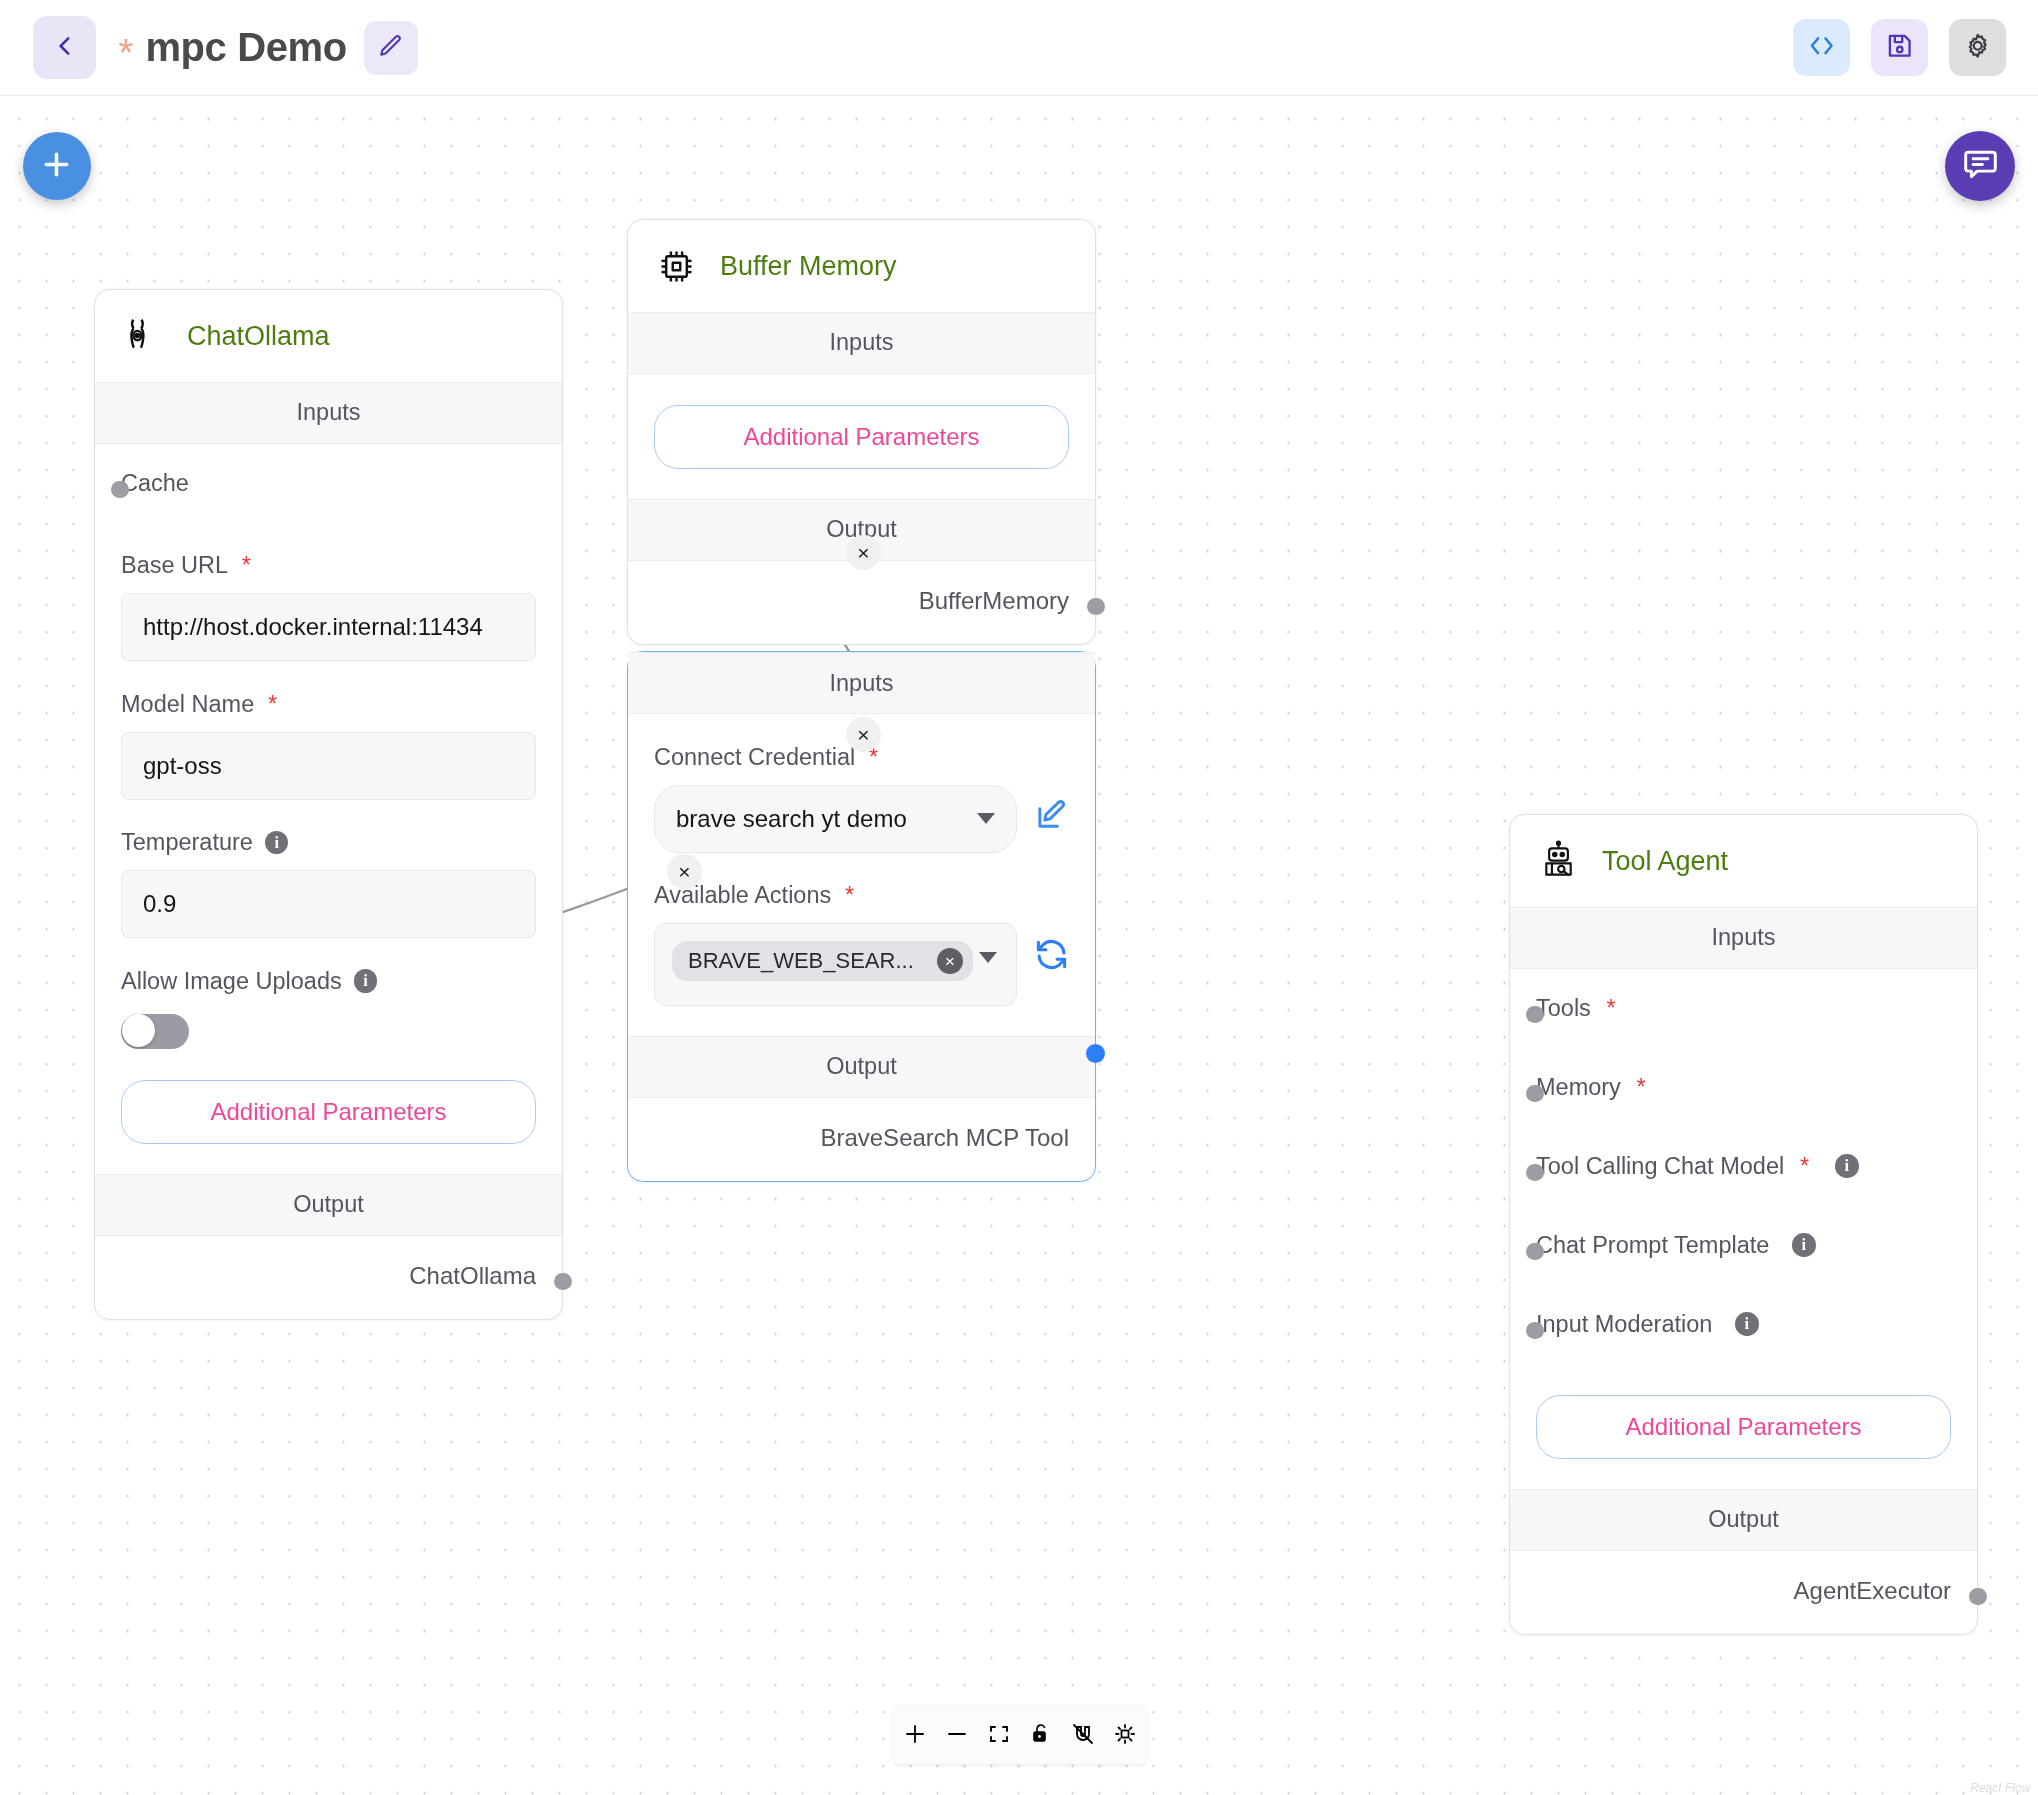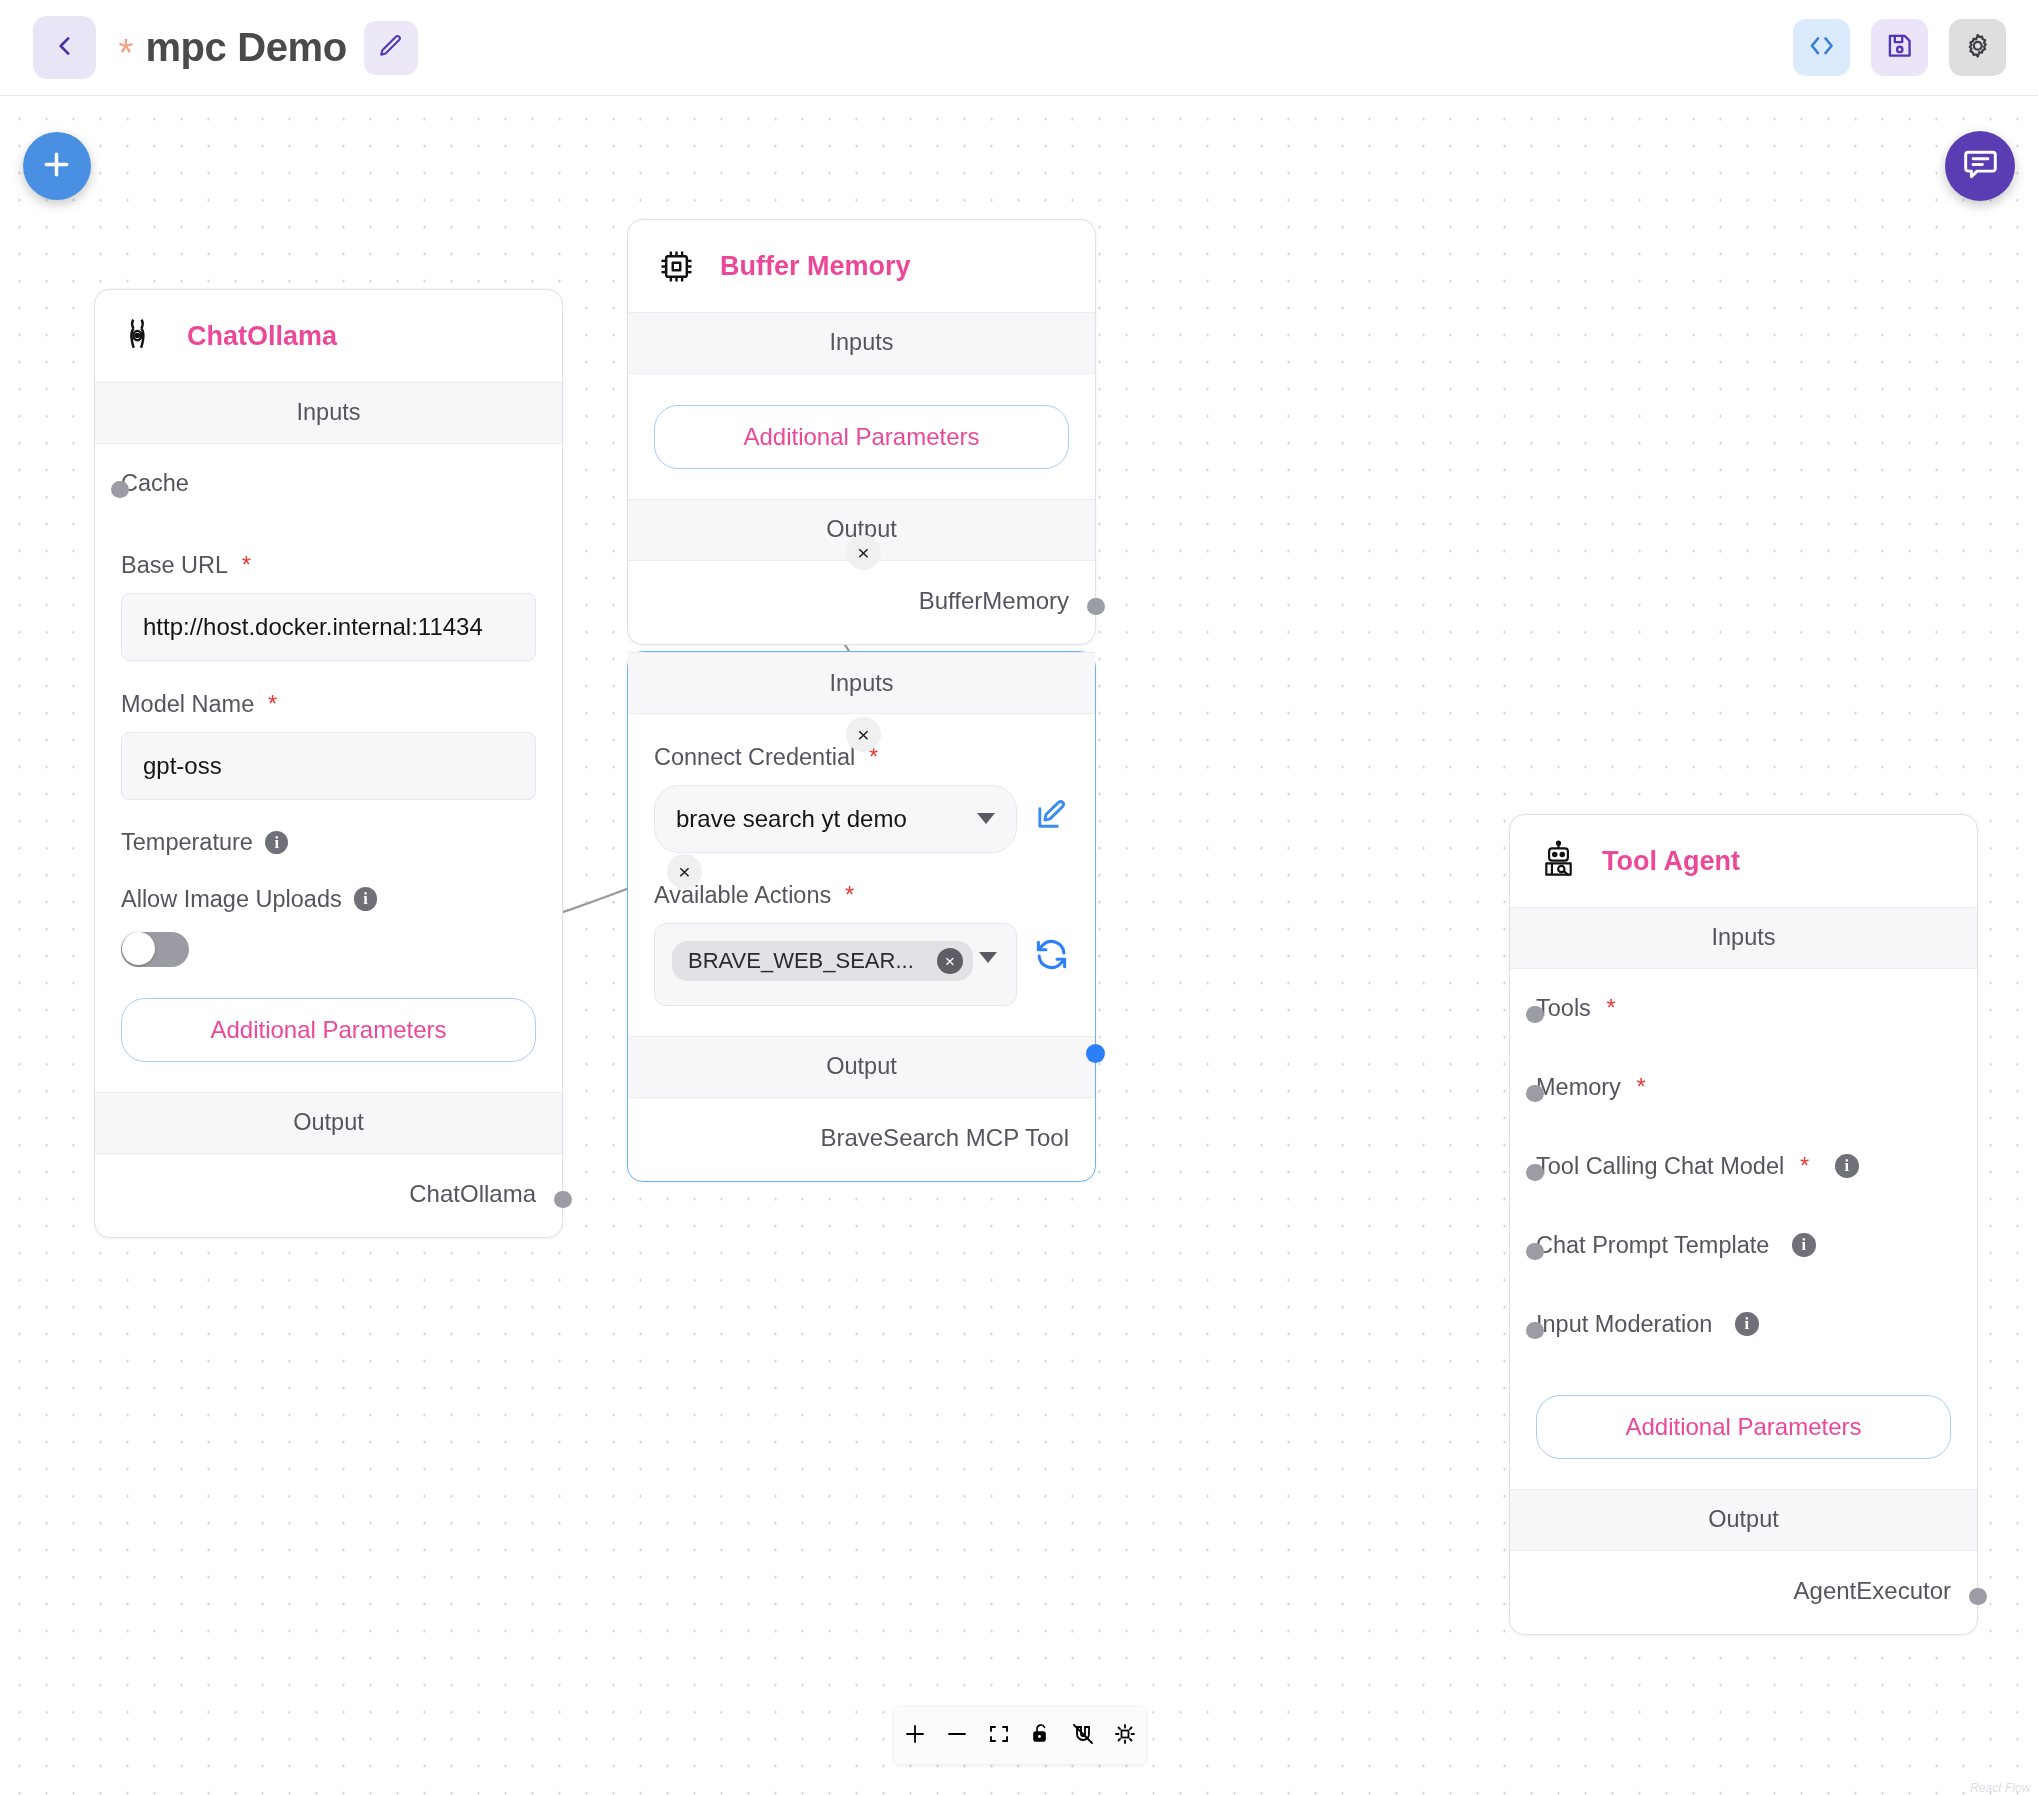--- a/index.html
+++ b/index.html
@@ -91,21 +91,21 @@
     z-index: 20;
   }
   .node.selected { border: 1.7px solid #6fb0f0; }
   .node-head {
     display: flex; align-items: center;
     padding: 24px 26px 22.6px 26px;
     gap: 21px;
   }
   .node-head .nh-icon { width: 45px; height: 45px; display:flex; align-items:center; justify-content:center; flex: 0 0 auto; }
   .node-head .nh-icon svg { width: 45px; height: 45px; }
-  .node-name { font-size: 27px; color: #ec4899; font-weight: 700; text-align: right; }
+  .node-name { font-size: 27px; color: #4d7c0f; font-weight: 400; text-align: right; }
   .section-bar {
     background: #f7f7f9;
     border-top: 0.9px solid #ededf1;
     border-bottom: 0.9px solid #ededf1;
     text-align: center;
     font-size: 23.5px; color: #55555f;
     padding: 16.5px 0;
   }
   .node-body { padding: 0 26px; }
 
@@ -325,20 +325,21 @@
       <div class="input-box">http://host.docker.internal:11434</div>
       <div class="field-label">
         <span>Model Name</span>
           <span class="req">*</span>
       </div>
       <div class="input-box">gpt-oss</div>
       <div class="field-label">
         <span>Temperature</span>
         <span class="info-i">i</span>
       </div>
+      <div class="input-box">0.9</div>
       <div class="field-label">
         <span>Allow Image Uploads</span>
         <span class="info-i">i</span>
       </div>
       <div class="toggle">
           <span class="knob"></span>
         </div>
       <button class="addl-btn">Additional Parameters</button>
     </div>
     <div class="section-bar">Output</div>

